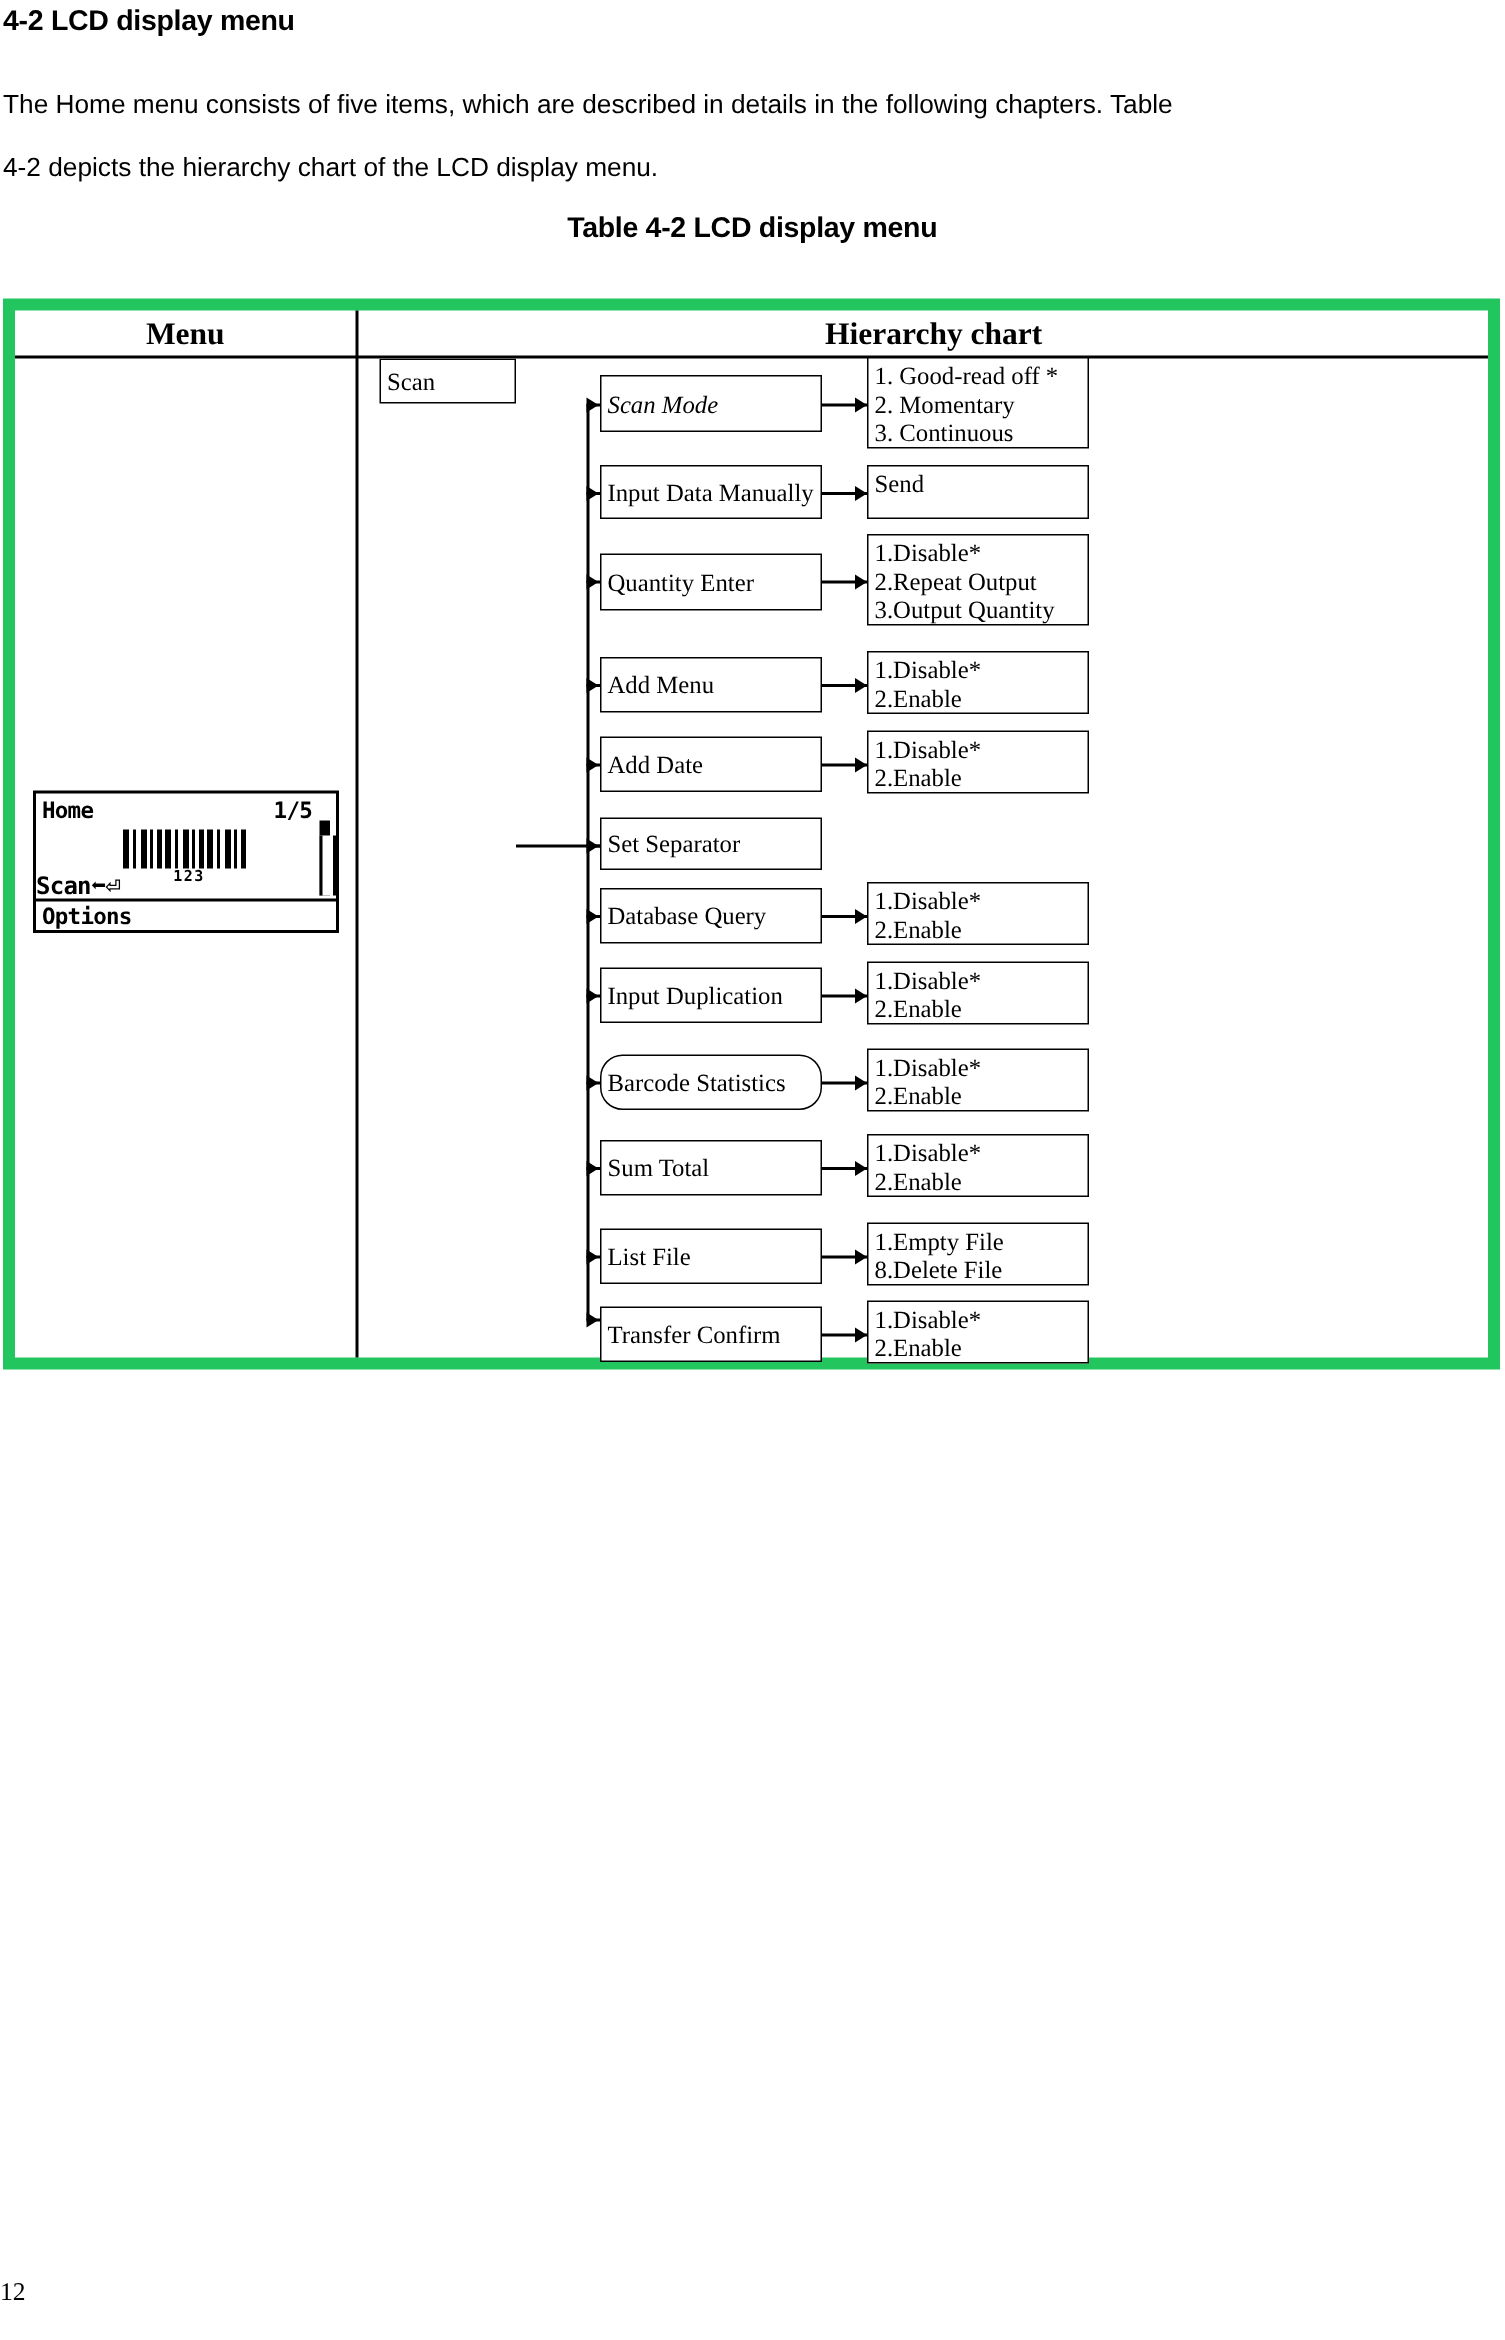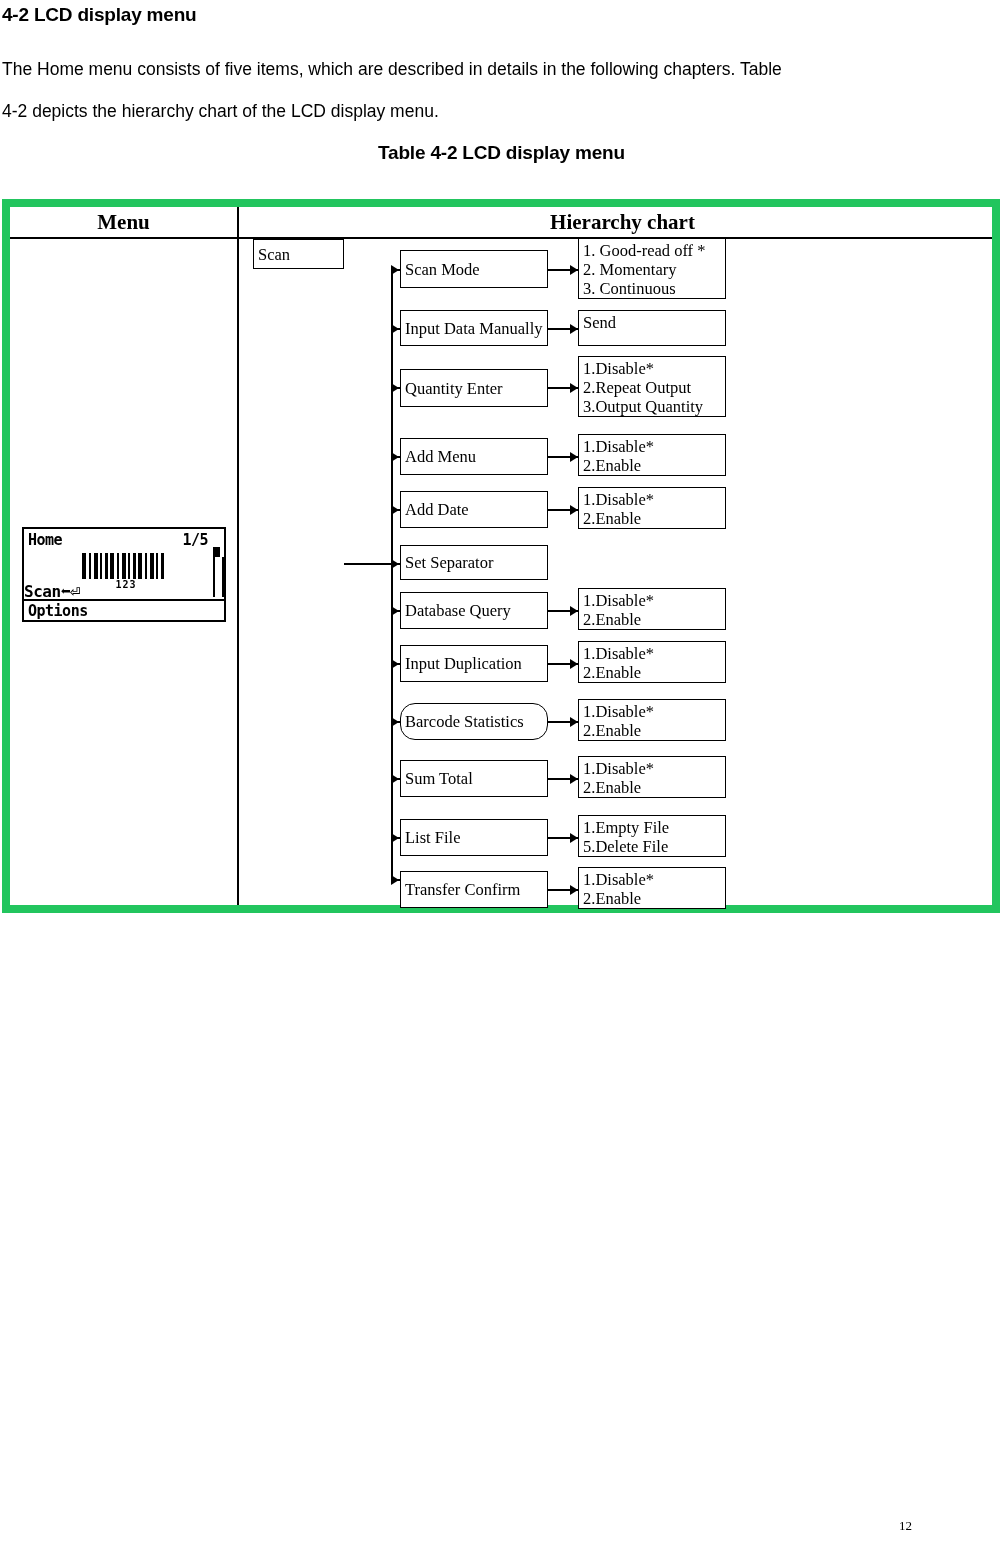--- a/index.html
+++ b/index.html
@@ -251,22 +251,22 @@
     border-bottom: 5px solid transparent;
     border-left: 8px solid #000;
   }
 
   
   .page-number {
     position: absolute;
     left: 0;
     top: 1518px;
     width: 912px;
-    text-align: right;
-    font-size: 13px;
+    text-align: left;
+    font-size: 17px;
   }
 </style>
 </head>
 <body>
 
 <div class="page">
 
   <div class="section-heading">4-2 LCD display menu</div>
 
   <div class="body-para">
@@ -304,21 +304,21 @@
     <div class="diagram">
 
       <div class="node root">Scan</div>
 
       <div class="hline" style="left:105px; top:324px; width:56px;"></div>
 
       <div class="vline" style="left:152px; top:31px; width:1.5px; height:610px;"></div>
 
       <div class="hline" style="left:152px; top:30px; width:9px;"></div>
       <div class="arrow" style="left:152px; top:26px;"></div>
-      <div class="node mid" style="top:11px; height:38px;">
+      <div class="node mid" style="top:11px; height:38px;font-style:italic;">
         <span>Scan Mode</span>
       </div>
       <div class="hline" style="left:309px; top:30px; width:30px;"></div>
       <div class="arrow" style="left:331px; top:26px;"></div>
       <div class="node right" style="top:-1px; height:61px;">
         <span class="opt">1. Good-read off *</span>
         <span class="opt">2. Momentary</span>
         <span class="opt">3. Continuous</span>
       </div>
 
@@ -426,21 +426,21 @@
 
       <div class="hline" style="left:152px; top:598px; width:9px;"></div>
       <div class="arrow" style="left:152px; top:594px;"></div>
       <div class="node mid" style="top:580px; height:37px;">
         <span>List File</span>
       </div>
       <div class="hline" style="left:309px; top:598px; width:30px;"></div>
       <div class="arrow" style="left:331px; top:594px;"></div>
       <div class="node right" style="top:576px; height:42px;">
         <span class="opt">1.Empty File</span>
-        <span class="opt">5.Delete File</span>
+        <span class="opt">8.Delete File</span>
       </div>
 
       <div class="hline" style="left:152px; top:640px; width:9px;"></div>
       <div class="arrow" style="left:152px; top:636px;"></div>
       <div class="node mid" style="top:632px; height:37px;">
         <span>Transfer Confirm</span>
       </div>
       <div class="hline" style="left:309px; top:650px; width:30px;"></div>
       <div class="arrow" style="left:331px; top:646px;"></div>
       <div class="node right" style="top:628px; height:42px;">

